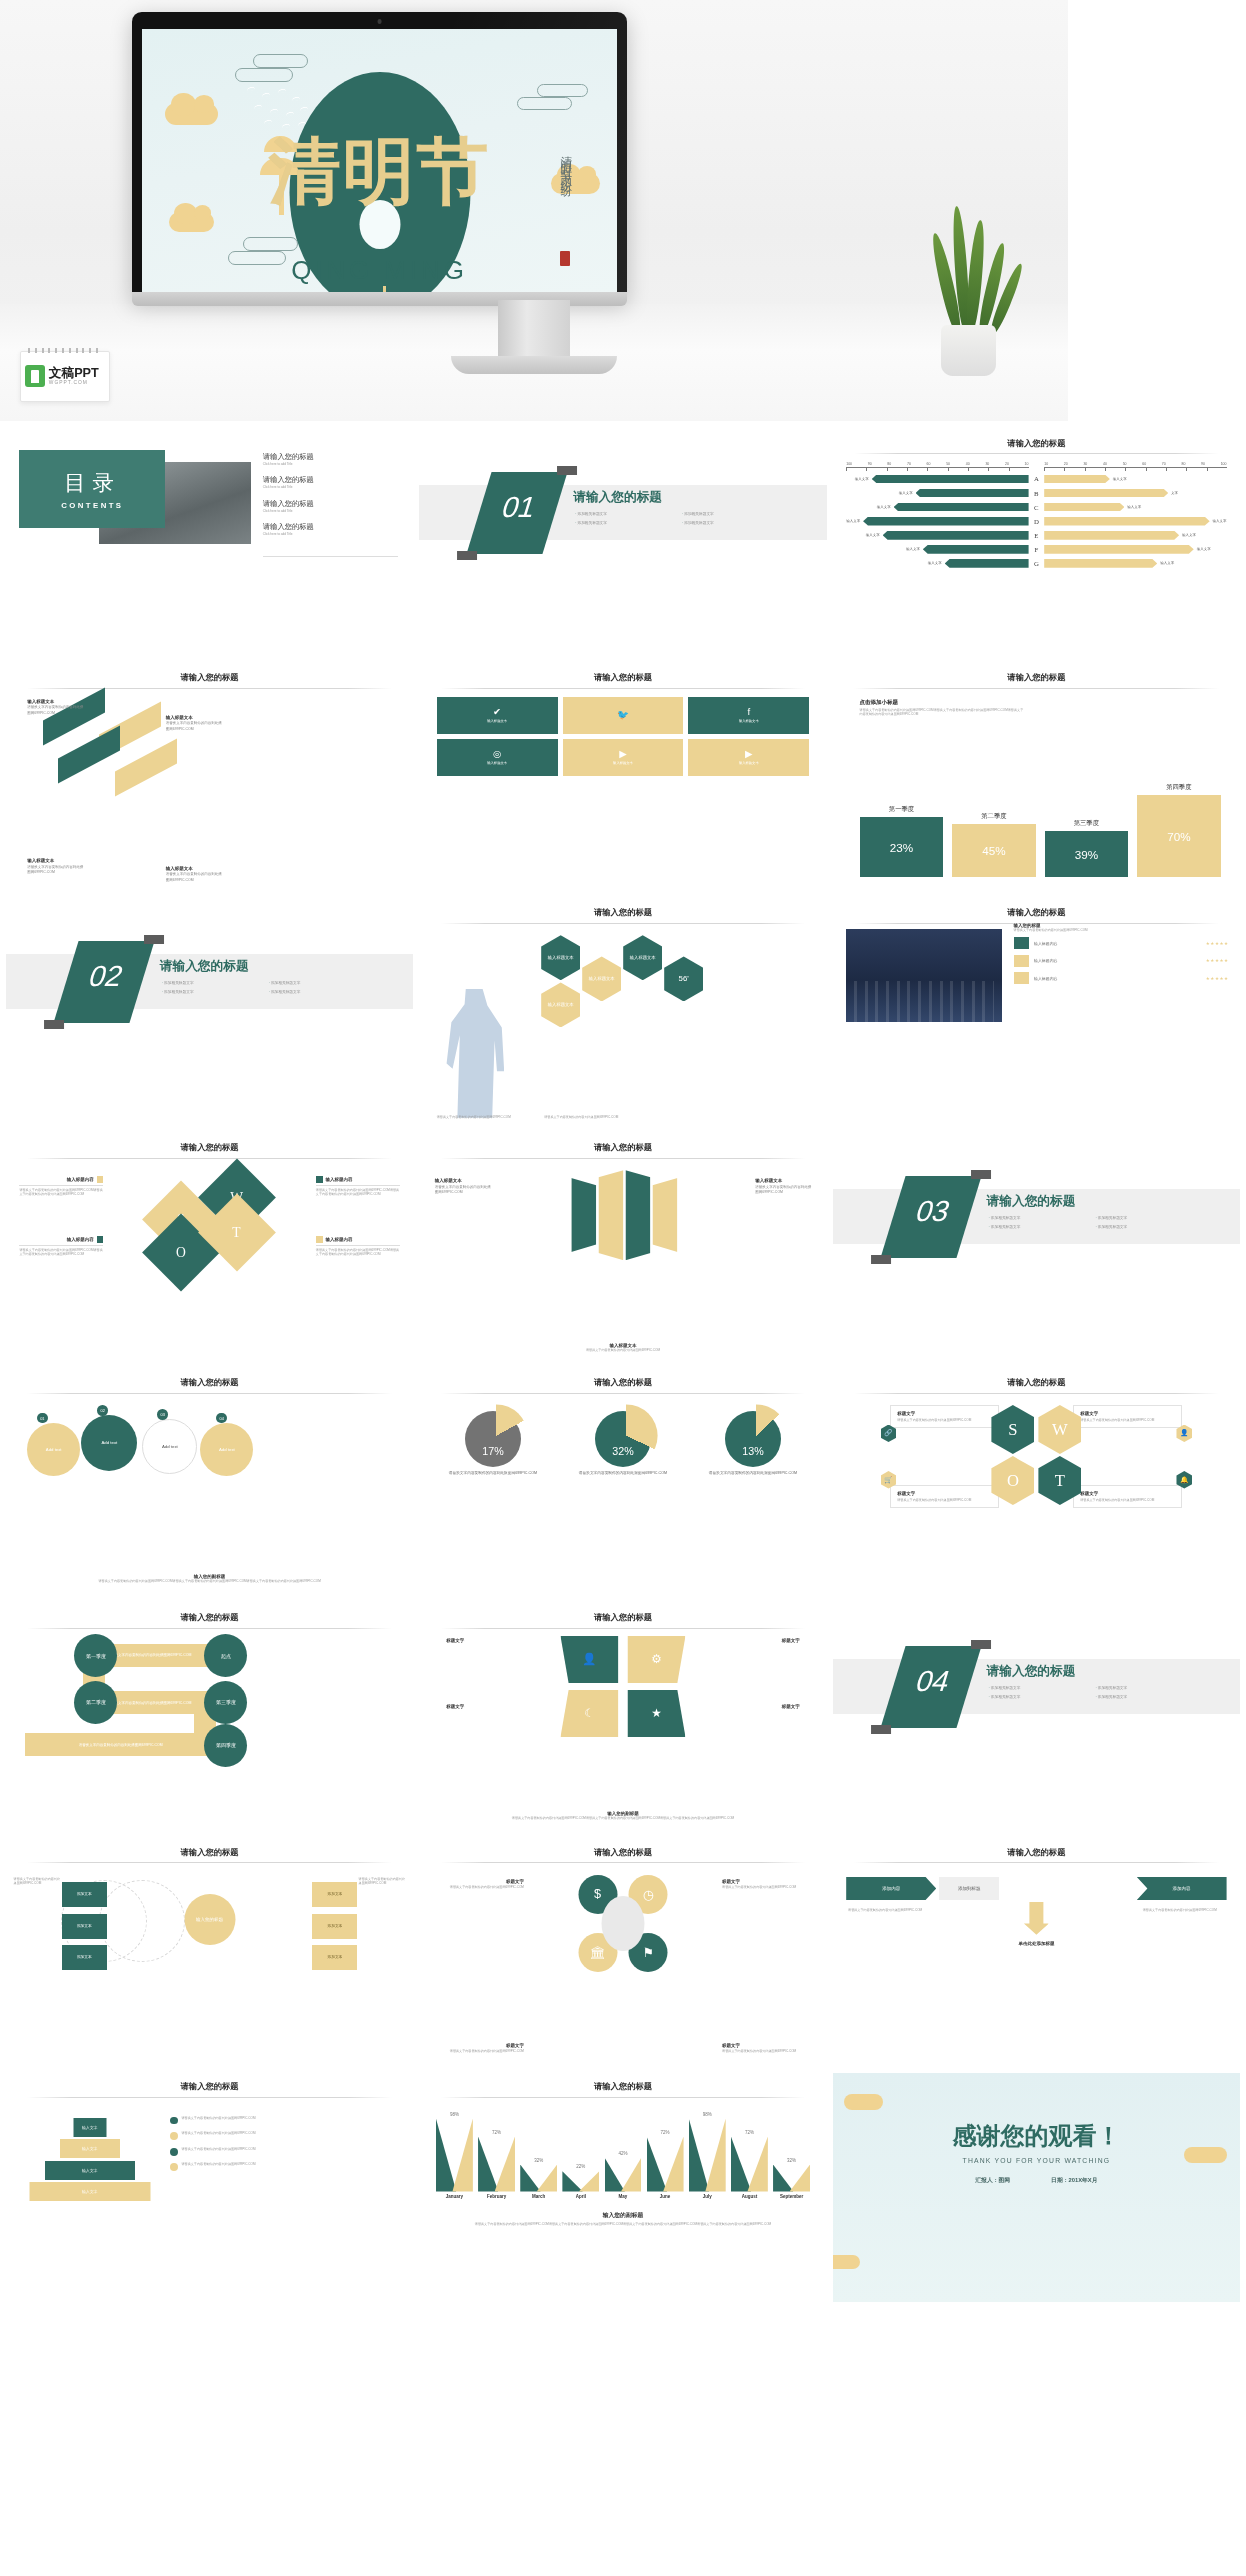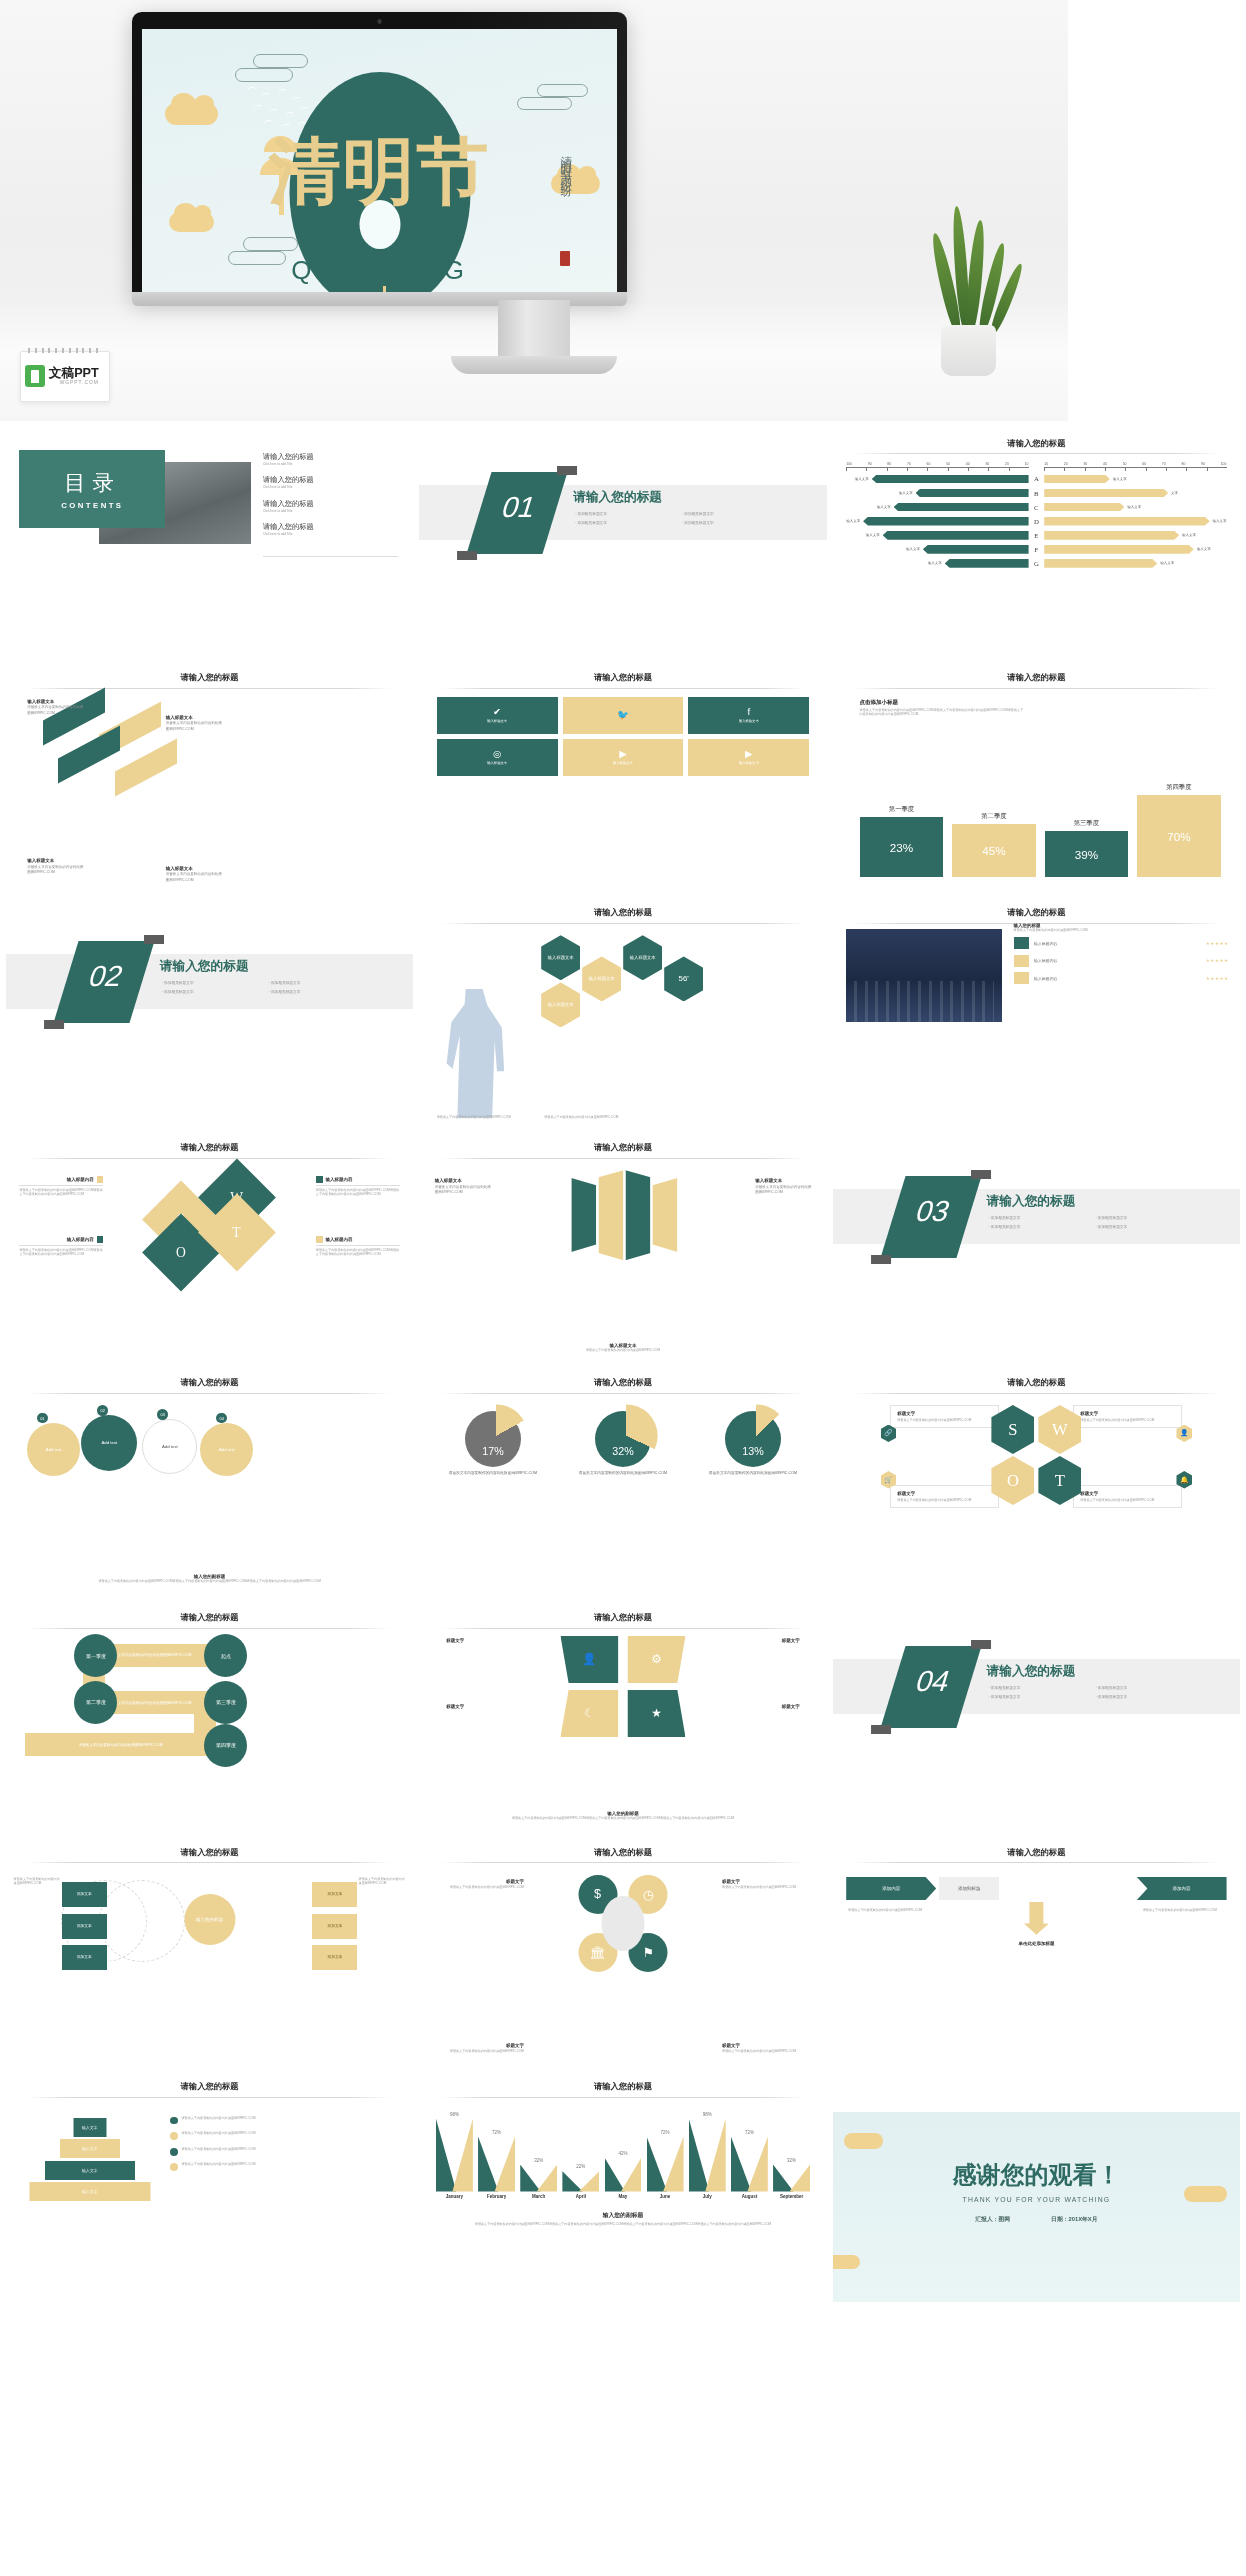--- a/index.html
+++ b/index.html
@@ -9,21 +9,20 @@
     font-family: "Liberation Sans", "DejaVu Sans", sans-serif;
     color: #333;
   }
   
   .hero {
     position: relative;
     width: 1068px;
     height: 421px;
     background: linear-gradient(180deg,#f7f7f7 0%,#efefef 55%,#f4f4f4 100%);
     overflow: hidden;
-    text-align: right;
   }
   .desk {
     position:absolute; left:0; bottom:0; width:1246px; height:117px;
     background: linear-gradient(180deg,#f2f2f2 0%,#fbfbfb 40%,#f6f6f6 100%);
   }
   .monitor {
     position:absolute; left:132px; top:11.7px; width:495px; height:288px;
     background:#121212; border-radius:9.7px 9.7px 3.9px 3.9px;
     padding:17.5px 9.7px 5.8px 9.7px;
     box-shadow: 0 5.8px 21.4px rgba(0,0,0,.22);
@@ -359,21 +358,21 @@
   .tricell{ flex:1; display:flex; flex-direction:column; align-items:center; justify-content:flex-end; }
   .trival{ font-size:4.5px; color:#777; margin-bottom:1.9px; }
   .tripair{ position:relative; width:100%; height:100%; display:flex;
     align-items:flex-end; justify-content:center; }
   .trg{ width:52%; background:#2f6b62; clip-path: polygon(0 100%, 100% 100%, 0 0); }
   .trs{ width:52%; background:#ecd393; clip-path: polygon(0 100%, 100% 100%, 100% 0); margin-left:-3.9px; }
   .trilabels{ position:absolute; left:15.6px; right:15.6px; top:121px; display:flex; gap:2.9px; }
   .trilabels div{ flex:1; text-align:center; font-size:4.5px; font-weight:700; color:#333; }
 
   
-  .ty{ position:absolute; inset:0; background:linear-gradient(180deg,#e2f0f2,#eaf5f5);margin-top:39px; }
+  .ty{ position:absolute; inset:0; background:linear-gradient(180deg,#e2f0f2,#eaf5f5); }
   .ty-h{ position:absolute; left:0; right:0; top:47px; text-align:center;
     font-size:24px; font-weight:700; color:#2f6b62; }
   .ty-s{ position:absolute; left:0; right:0; top:84px; text-align:center;
     font-size:6.8px; letter-spacing:1.2px; color:#4b6a68; }
   .ty-m{ position:absolute; left:0; right:0; top:103px; display:flex;
     justify-content:center; gap:41px; font-size:5.8px; font-weight:700; color:#3d5f5d; }
   .tycloud{ position:absolute; background:#f0d391; border-radius:17.5px; }
   .tycloud:before,.tycloud:after{ content:""; position:absolute; background:#f0d391; border-radius:50%; }
 </style>
 </head>

